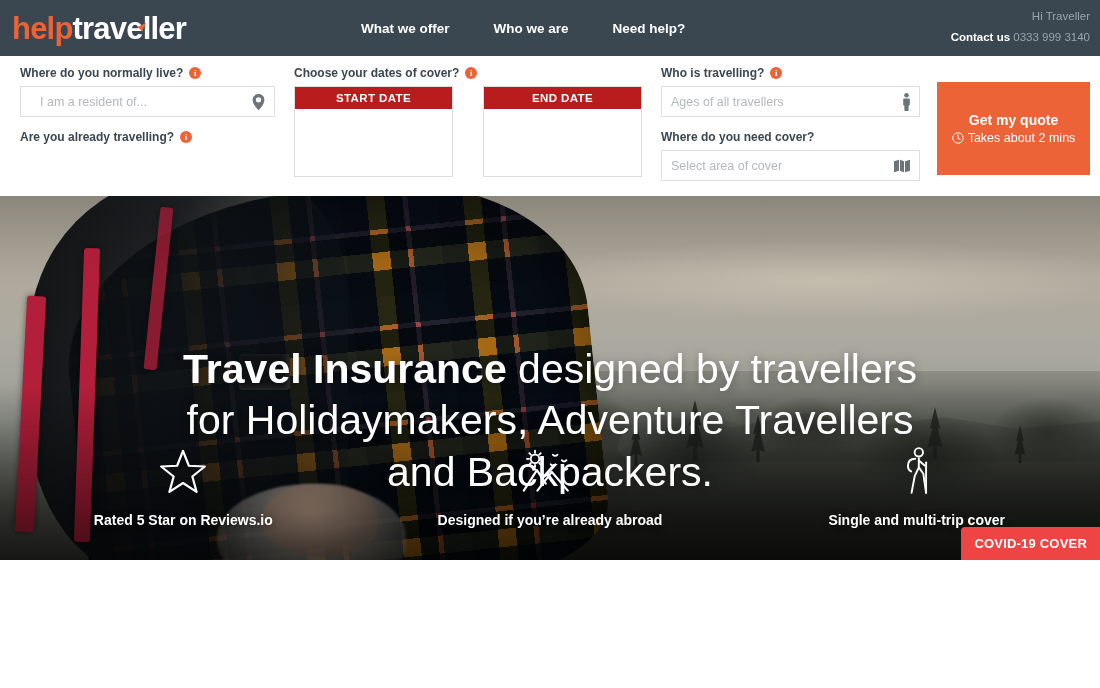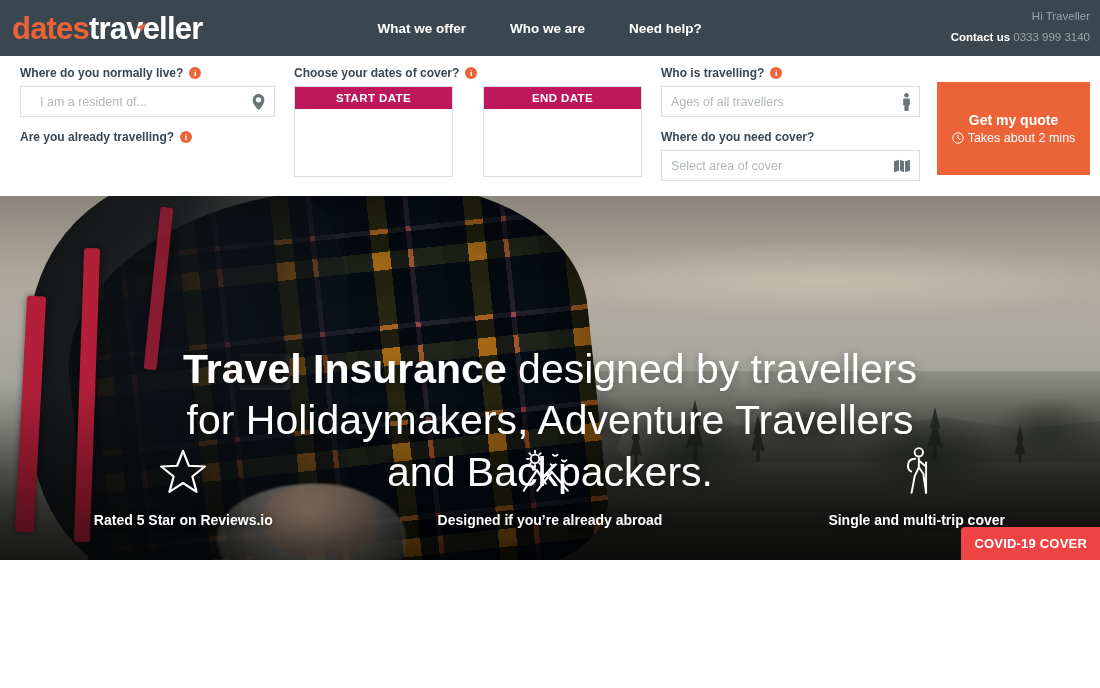--- a/index.html
+++ b/index.html
@@ -151,21 +151,21 @@
   
   .col-dates { margin-left: 19px; width: 360px; }
   .dates-row { display: flex; gap: 30px; }
   .datebox {
     width: 159px; height: 91px;
     border: 1px solid #dcdfe2;
     background: #ffffff;
   }
   .datebox .dhead {
     height: 22px;
-    background: #be185d;
+    background: #b91c1c;
     color: #ffffff;
     font-size: 11.5px;
     font-weight: 700;
     letter-spacing: 0.4px;
     display: flex; align-items: center; justify-content: center;
   }
 
   
   .col-who { margin-left: 19px; width: 262px; }
   .col-who .txtinput { width: 259px; }
@@ -375,21 +375,21 @@
     white-space: nowrap;
     margin-left: 9px;
   }
 </style>
 </head>
 <body>
 
 <div class="header">
 
   <div class="logo">
-    <span class="t-true">dates</span><span class="t-rest">traveller</span>
+    <span class="t-true">help</span><span class="t-rest">traveller</span>
     <svg class="needle" viewBox="0 0 16 16">
       <polygon points="15,1 9.5,12 7.5,8.5 3.5,6.5" fill="#ec6337"></polygon>
     </svg>
   </div>
 
   <nav class="mainnav">
     <a href="#">What we offer</a>
     <a href="#">Who we are</a>
     <a href="#">Need help?</a>
   </nav>

